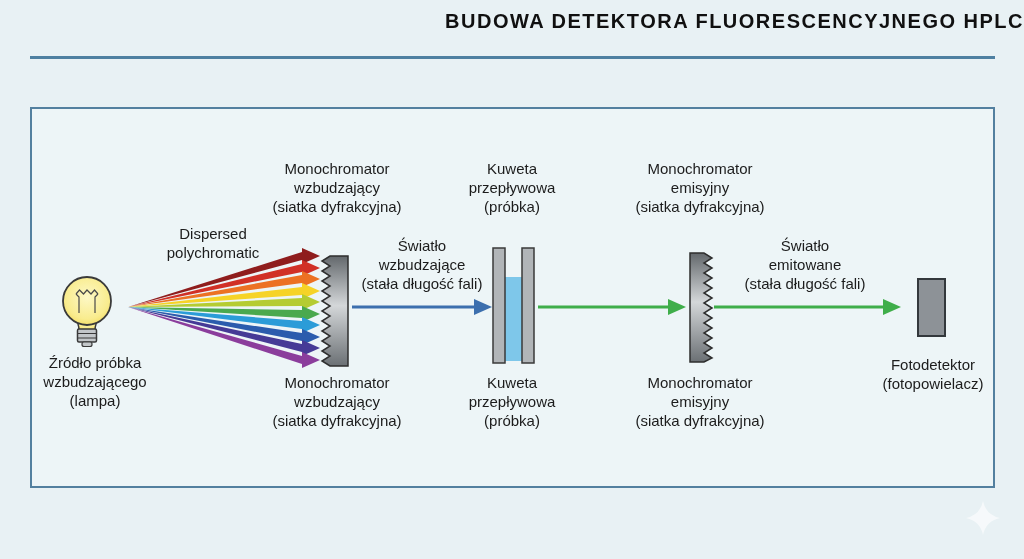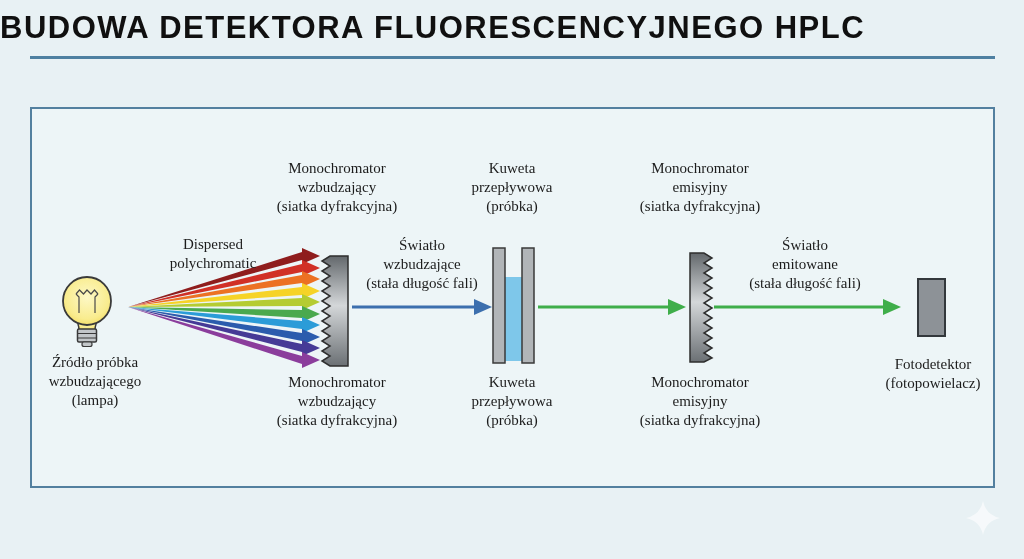--- a/index.html
+++ b/index.html
@@ -1,26 +1,26 @@
 <!DOCTYPE html>
 <html><head>
 <meta charset="utf-8">
 <style>
   html,body{margin:0;padding:0;}
   body{font-family:"Liberation Sans",sans-serif;background:#dfe9ec;}
   .stage{position:relative;width:1024px;height:559px;background:#e8f1f4;overflow:hidden;}
-  .page-title{position:absolute;left:0;top:10px;width:100%;margin:0;text-align:left;
-    font-size:31px;font-weight:bold;letter-spacing:1.5px;color:#101010;
+  .page-title{position:absolute;left:0;top:10px;width:100%;margin:0;text-align:right;
+    font-size:20px;font-weight:bold;letter-spacing:1.5px;color:#101010;
     font-family:"Liberation Sans",sans-serif;}
   .title-rule{position:absolute;left:30px;top:56px;width:965px;height:3px;background:#4e80a1;}
   .panel{position:absolute;left:30px;top:107px;width:961px;height:377px;
     border:2px solid #53809f;background:#edf5f7;}
   .panel svg{position:absolute;left:0;top:0;}
   .lbl{position:absolute;text-align:center;white-space:pre-line;
-    font-size:15px;line-height:19px;color:#1c1c1c;font-family:Liberation Serif, serif;}
+    font-size:15px;line-height:19px;color:#1c1c1c;}
   .sparkle{position:absolute;left:955px;top:492px;width:56px;height:56px;}
 </style>
 </head>
 <body>
 
 <div class="stage">
 
   <h1 class="page-title">BUDOWA DETEKTORA FLUORESCENCYJNEGO HPLC</h1>
   <div class="title-rule"></div>
 
@@ -92,21 +92,21 @@
 
     <div class="lbl" style="left:215px;top:50px;width:180px">Monochromator
 wzbudzający
 (siatka dyfrakcyjna)</div>
     <div class="lbl" style="left:390px;top:50px;width:180px">Kuweta
 przepływowa
 (próbka)</div>
     <div class="lbl" style="left:578px;top:50px;width:180px">Monochromator
 emisyjny
 (siatka dyfrakcyjna)</div>
-    <div class="lbl" style="left:96px;top:126px;width:170px">Dispersed
+    <div class="lbl" style="left:96px;top:115px;width:170px">Dispersed
 polychromatic</div>
     <div class="lbl" style="left:295px;top:127px;width:190px">Światło
 wzbudzające
 (stała długość fali)</div>
     <div class="lbl" style="left:678px;top:127px;width:190px">Światło
 emitowane
 (stała długość fali)</div>
     <div class="lbl" style="left:-22px;top:244px;width:170px">Źródło próbka
 wzbudzającego
 (lampa)</div>

